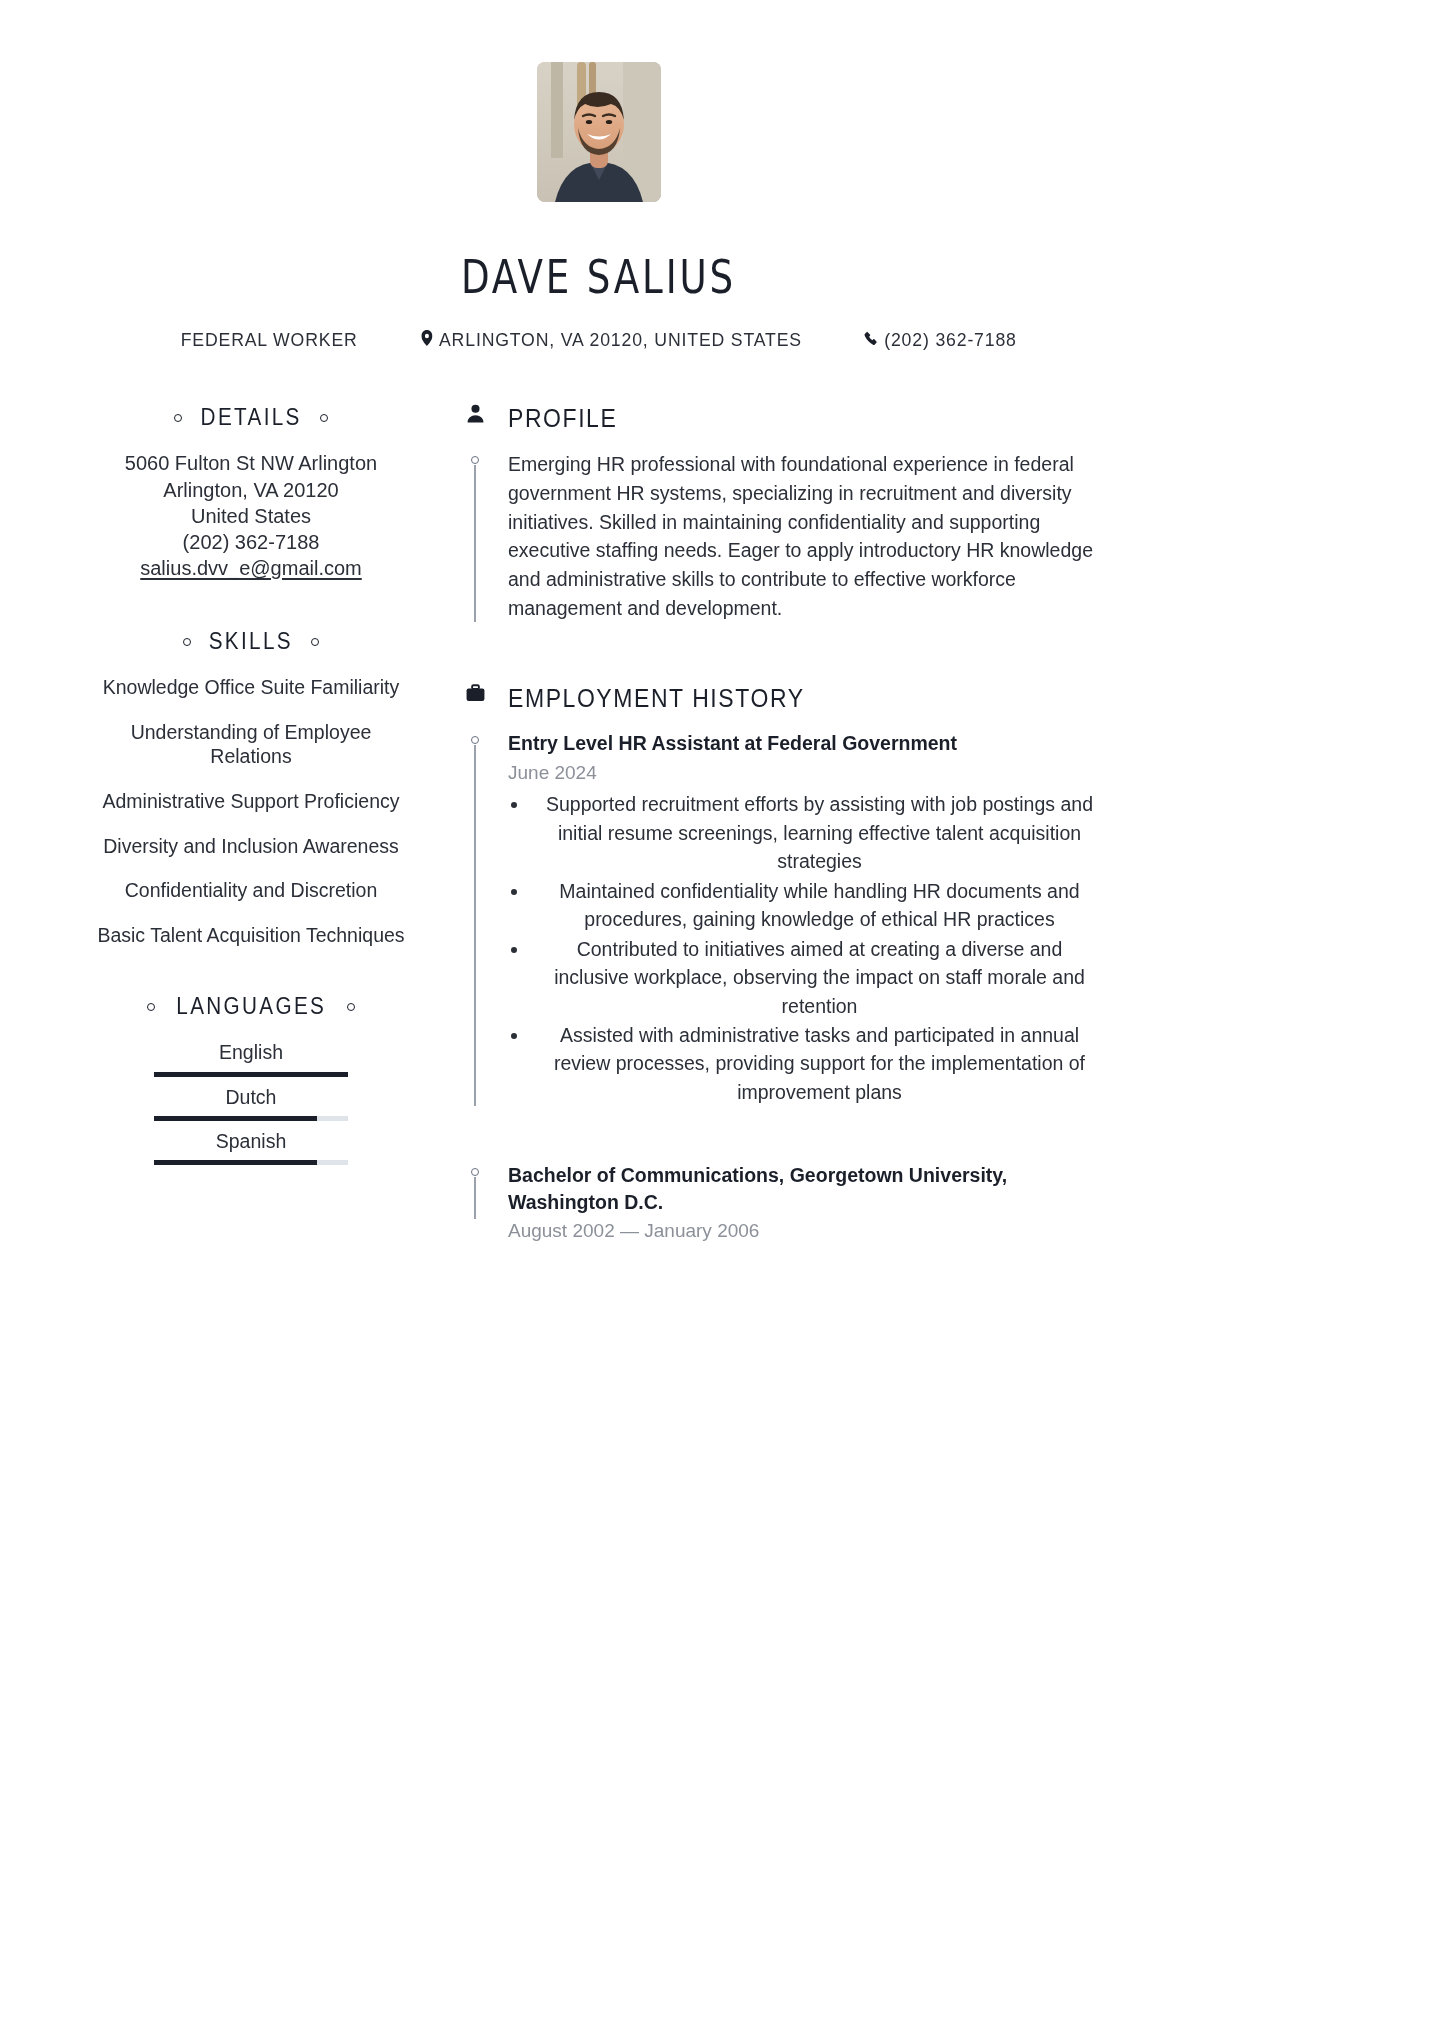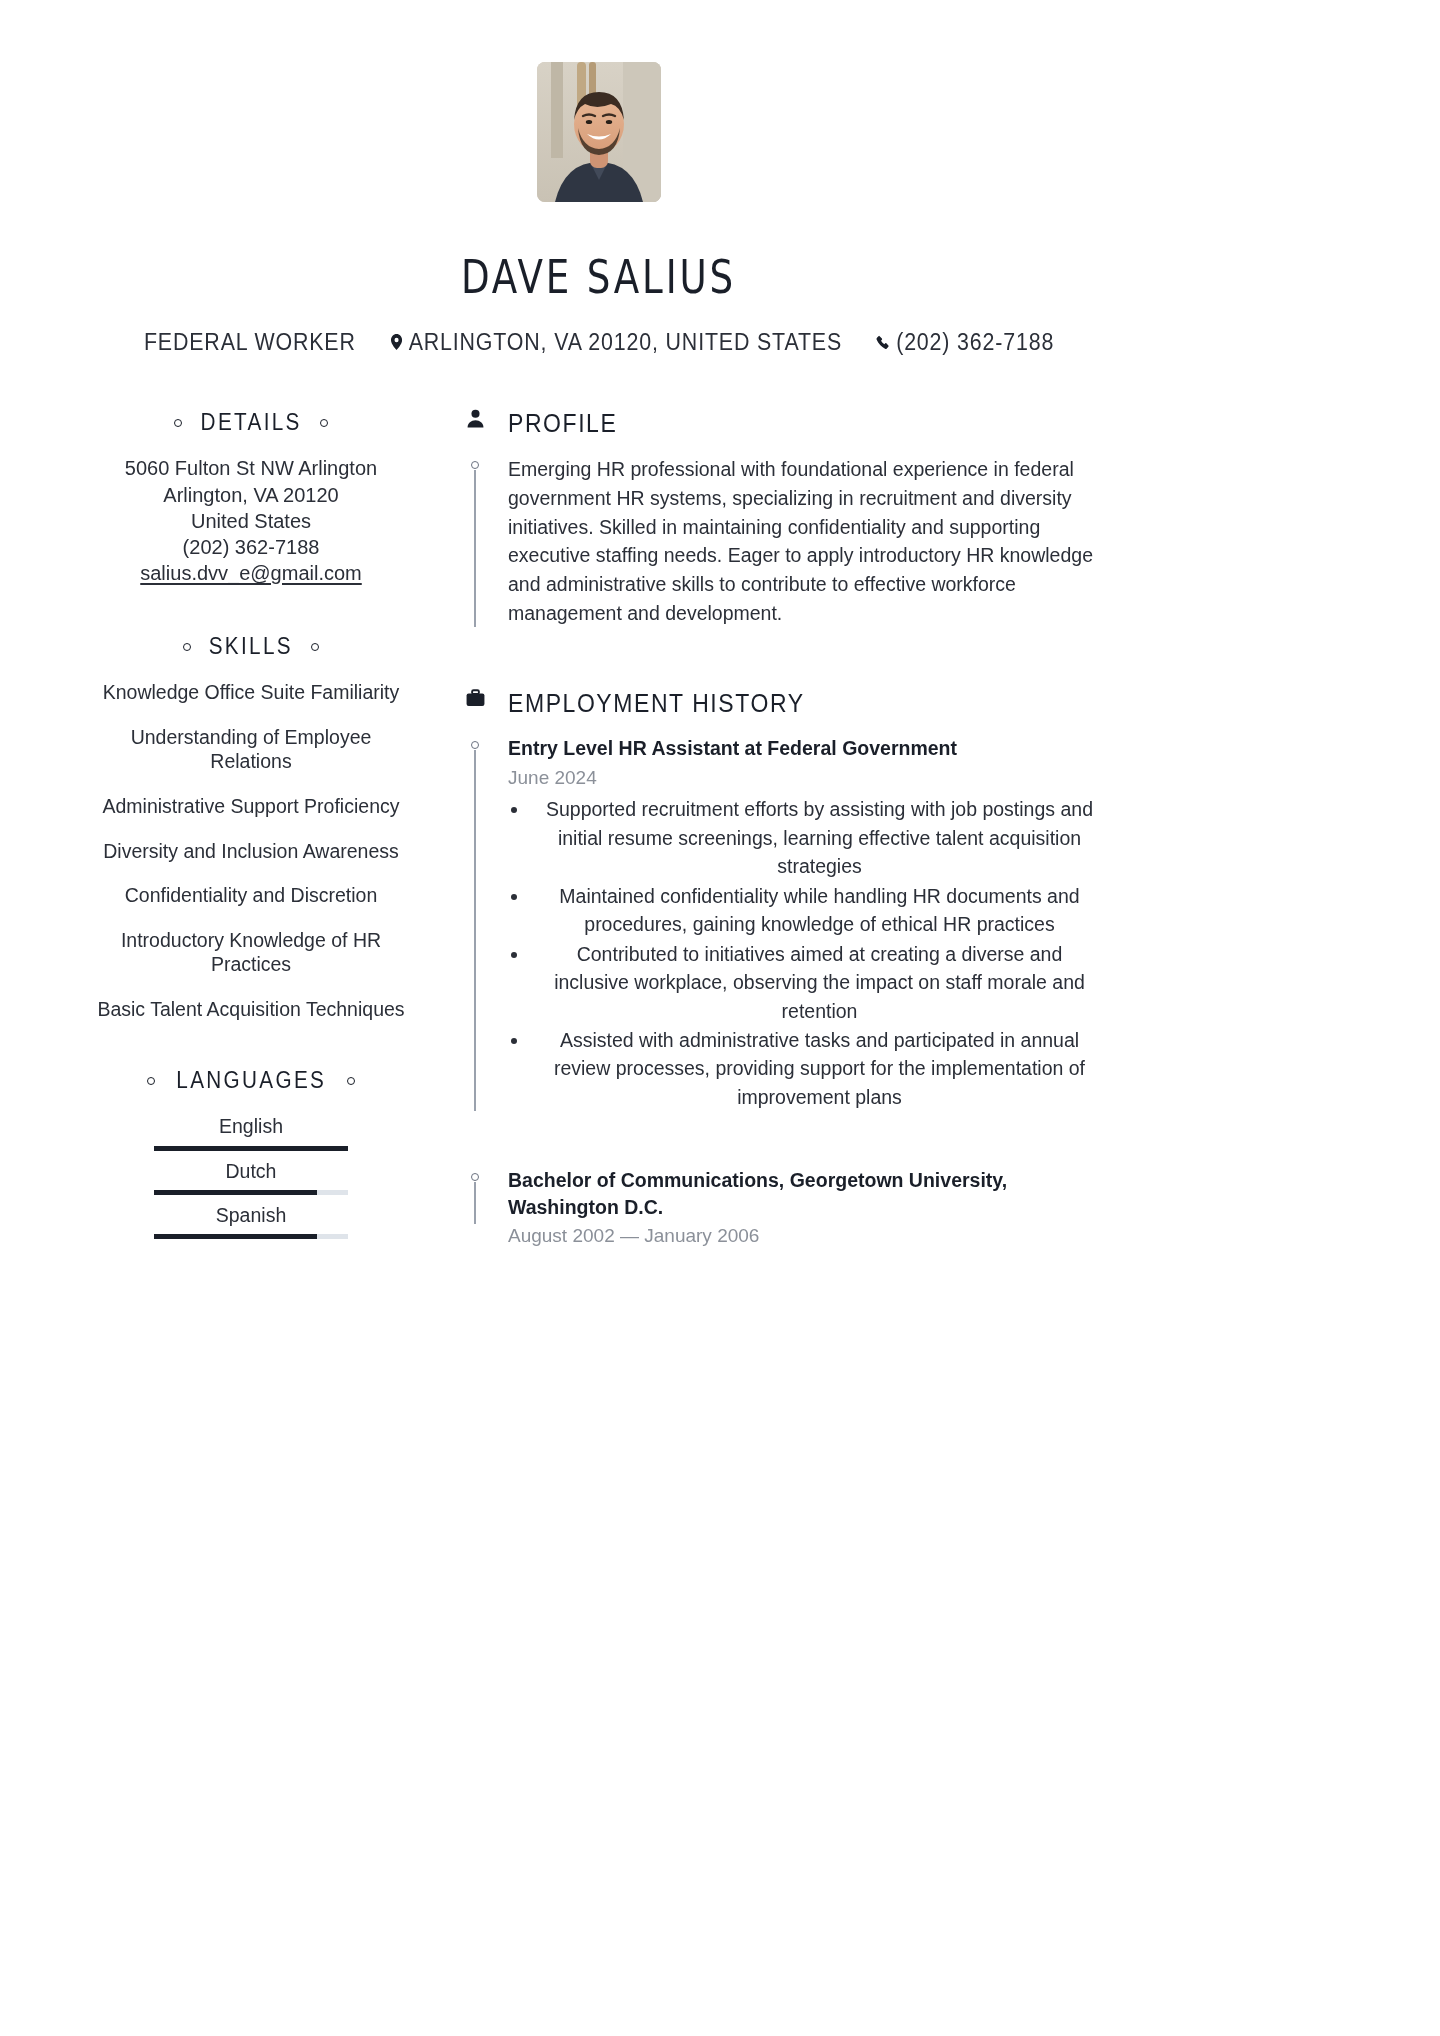--- a/index.html
+++ b/index.html
@@ -50,22 +50,22 @@
     color: #1a1f29;
     line-height: 1.05;
     transform: scaleX(0.88);
   }
 
   .contact-line {
     margin-top: 28px;
     display: flex;
     justify-content: center;
     align-items: center;
-    gap: 10px;
-    font-size: 23px;
+    gap: 42px;
+    font-size: 19px;
     letter-spacing: 0.9px;
     color: #2b2f38;
     font-family: "Liberation Sans Narrow", "Liberation Sans", sans-serif;
   }
   .contact-item {
     display: inline-flex;
     align-items: center;
     gap: 7px;
     white-space: nowrap;
     transform: scaleX(0.93);
@@ -344,21 +344,20 @@
           <span class="dot-ring"></span>
           <span class="htxt">SKILLS</span>
           <span class="dot-ring"></span>
         </div>
         <div class="skill-list">
           <div class="skill-item">Knowledge Office Suite Familiarity</div>
           <div class="skill-item">Understanding of Employee Relations</div>
           <div class="skill-item">Administrative Support Proficiency</div>
           <div class="skill-item">Diversity and Inclusion Awareness</div>
           <div class="skill-item">Confidentiality and Discretion</div>
-          <div class="skill-item">Introductory Knowledge of HR Practices</div>
           <div class="skill-item">Basic Talent Acquisition Techniques</div>
         </div>
       </div>
 
       <div class="section-gap"></div>
 
       <div>
         <div class="side-heading">
           <span class="dot-ring"></span>
           <span class="htxt">LANGUAGES</span>

